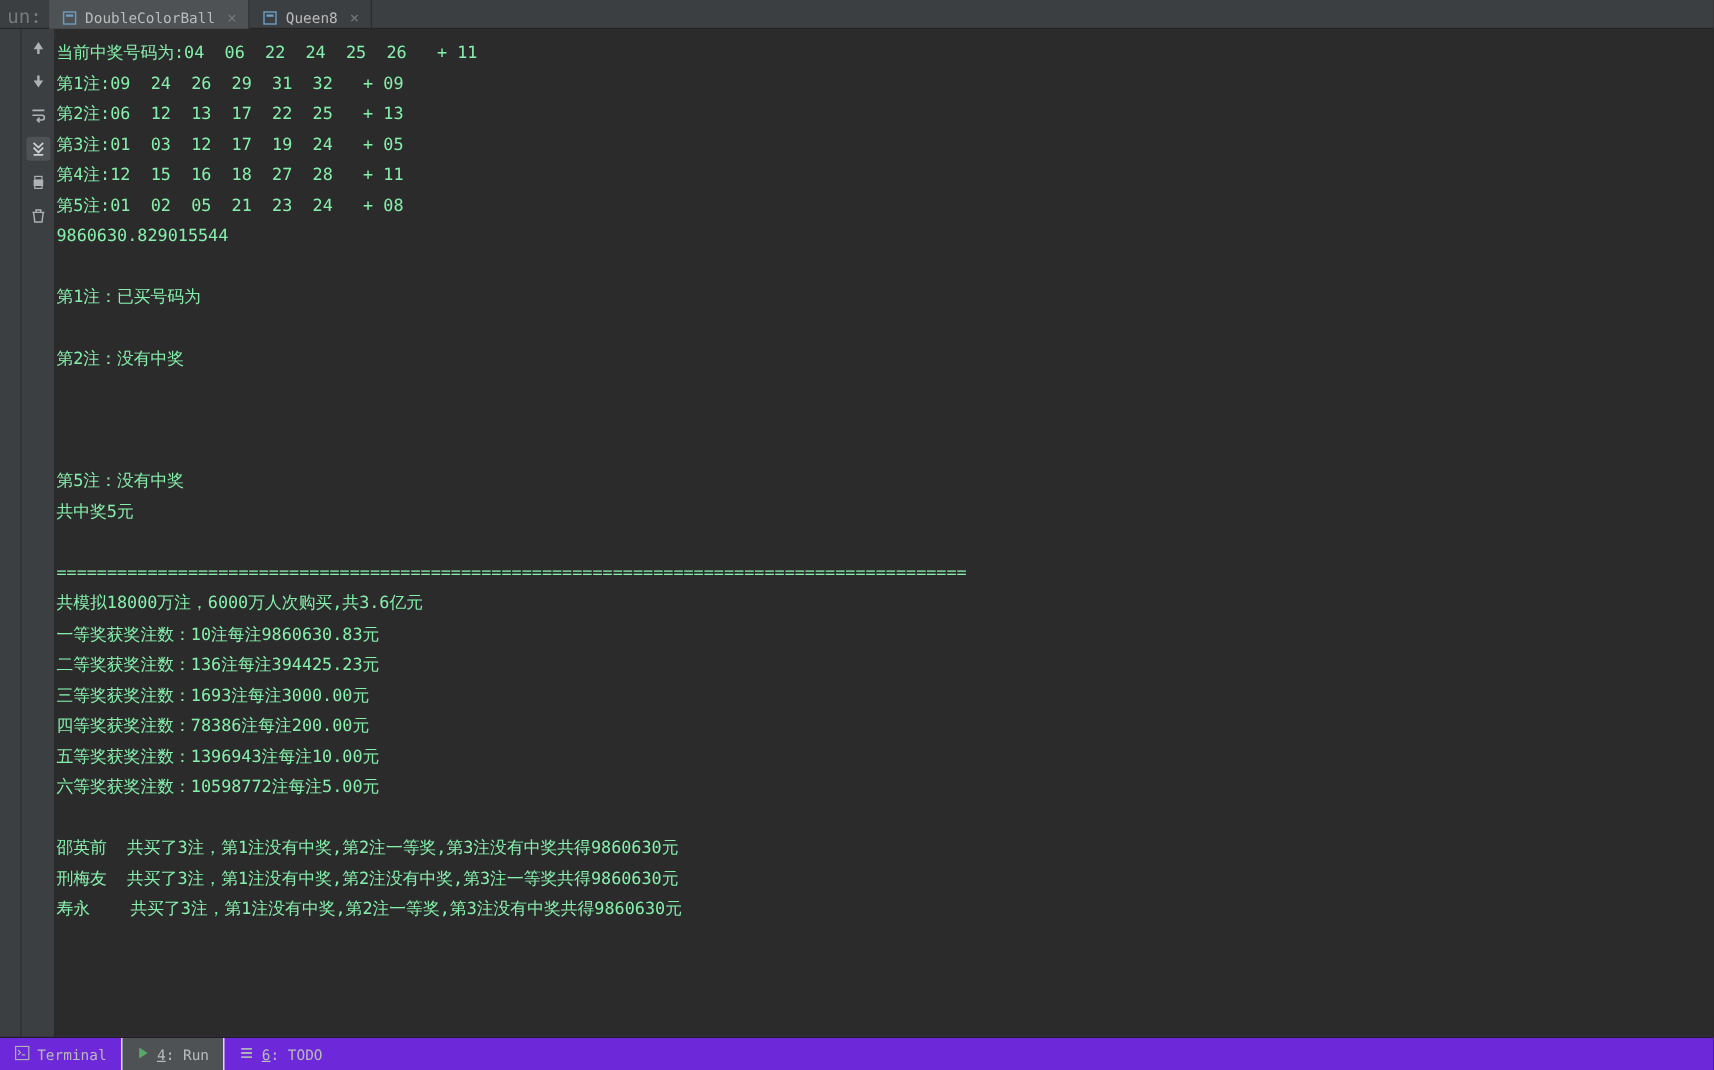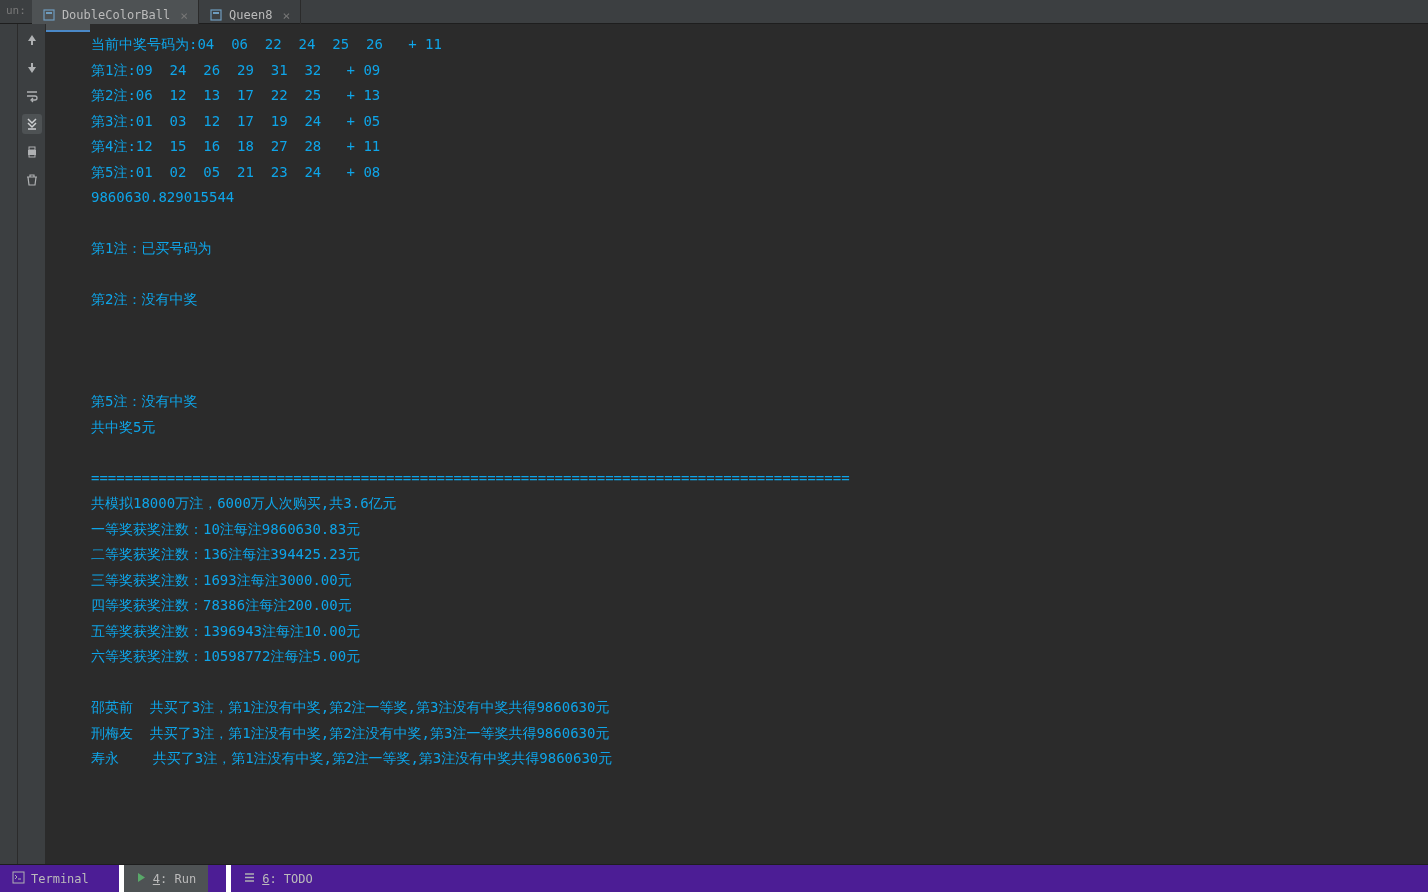--- a/index.html
+++ b/index.html
@@ -17,21 +17,21 @@
       position: relative;
     }
     .top-area {
       display: flex;
       height: 24px;
       background: #3c3f41;
       border-bottom: 1px solid #1e1e1e;
     }
     .run-label {
       color: #787878;
-      font-size: 11px;
+      font-size: 16px;
       padding: 4px 6px;
       background: #3c3f41;
     }
     .tabs {
       display: flex;
       flex: 1;
       background: #3c3f41;
     }
     .tab {
       display: flex;
@@ -92,52 +92,50 @@
       background: #4e5254;
       border-radius: 3px;
     }
     .console-area {
       flex: 1;
       background: #2b2b2b;
       padding: 8px 1px;
       overflow: auto;
       font-size: 14px;
       line-height: 25.5px;
-      color: #0ea5e9;
-      margin-left: 44px;
+      color: #86efac;
     }
     .console-line {
       white-space: pre;
       font-family: 'Consolas', 'Monaco', monospace;
     }
     .console-line.blank {
       height: 25.5px;
     }
     .bottom-bar {
       position: absolute;
       bottom: 0;
       left: 0;
       right: 0;
       height: 28px;
-      background: #4c1d95;
+      background: #6d28d9;
       border-top: 1px solid #1e1e1e;
       display: flex;
       align-items: center;
-      gap: 18px;
     }
     .bottom-item {
       display: flex;
       align-items: center;
       padding: 0 12px;
       height: 100%;
       font-size: 12px;
       color: #bbbbbb;
       cursor: pointer;
       gap: 6px;
-      border-left: 5px solid #ffffff;
+      border-left: 1px solid #ffffff;
     }
     .bottom-item.active {
       background: #4e5254;
     }
     .bottom-item:first-child {
       border-left: none;
     }
     .underline {
       text-decoration: underline;
     }

